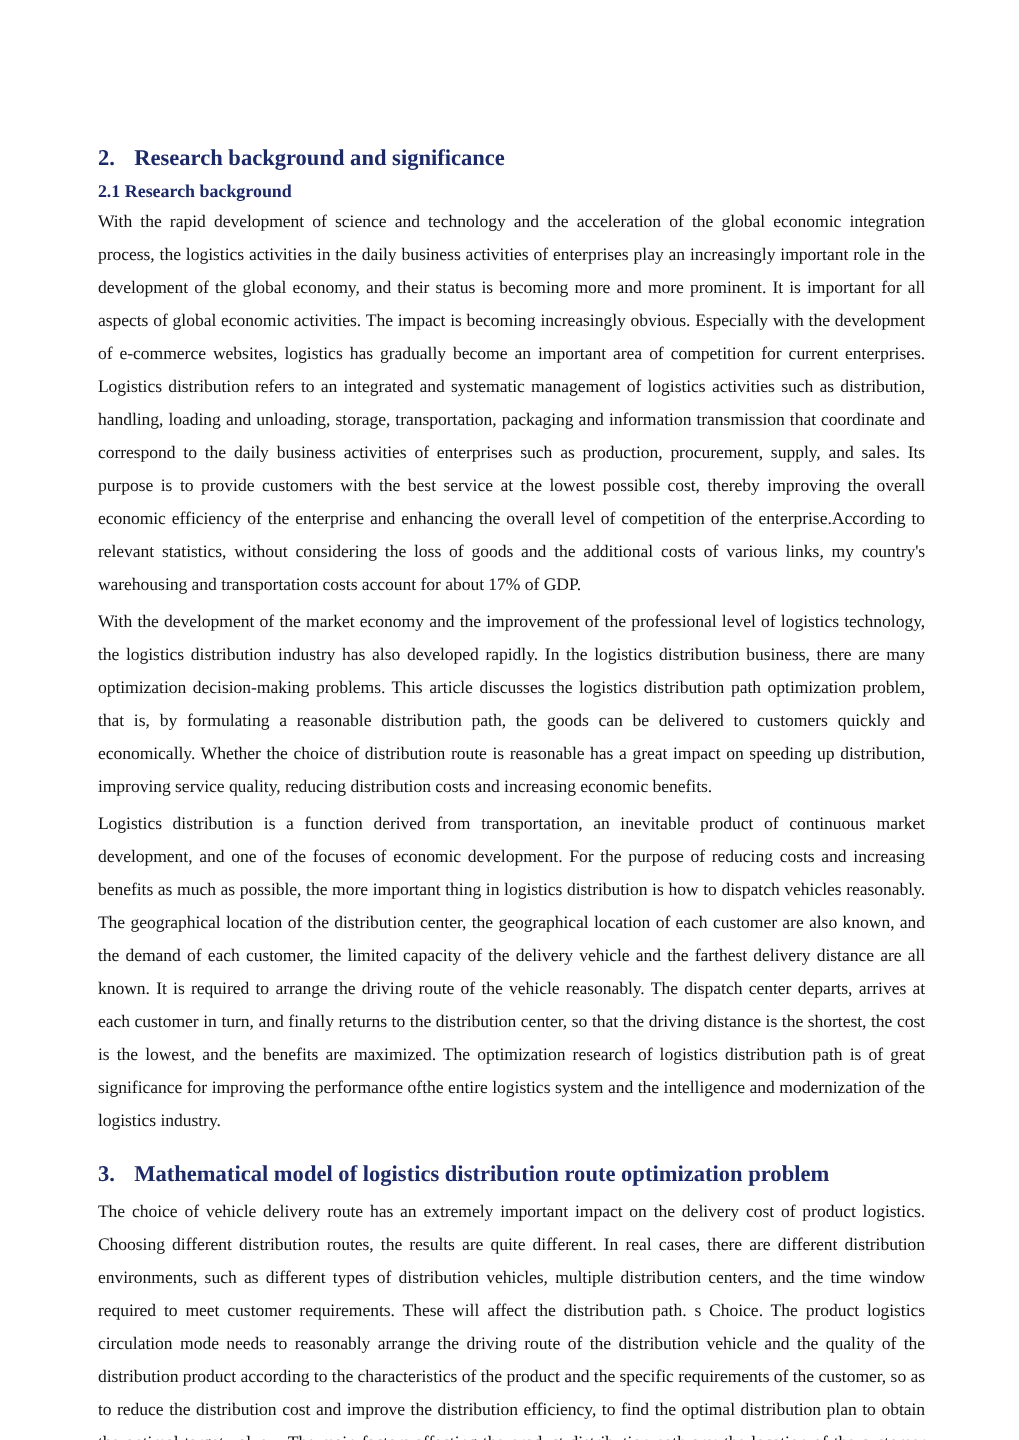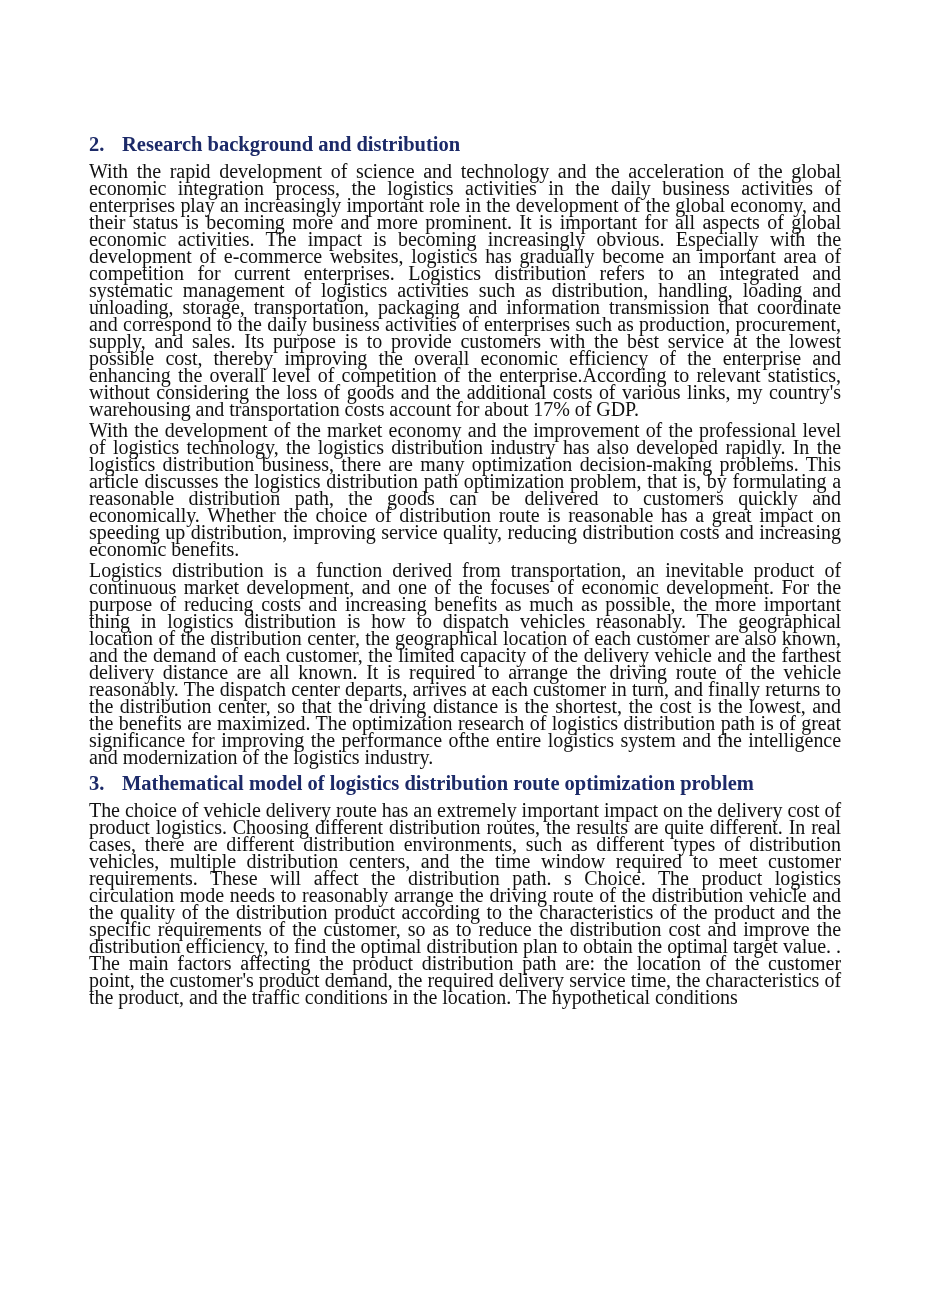--- a/index.html
+++ b/index.html
@@ -37,38 +37,39 @@
     .h2 {
       font-family: "Liberation Serif", serif;
       font-weight: bold;
       font-size: 16.3px;
       color: #1c2a68;
       margin: 0 0 2px 0;
       line-height: 22px;
     }
     .p {
       font-family: "Liberation Serif", serif;
-      font-size: 20px;
-      line-height: 17px;
+      font-size: 16px;
+      line-height: 30px;
       text-align: justify;
       margin: 0 0 4px 0;
       letter-spacing: -0.05px;
     }
     #sec2-title { margin-top: 0; }
-    #sec3-title { margin-top: 4px; }
+    #sec3-title { margin-top: 20px; }
   </style>
 </head>
 <body>
 
 <div class="page">
 
   <h1 class="h1" id="sec2-title">
-    <span class="num">2.</span><span>Research background and distribution</span>
+    <span class="num">2.</span><span>Research background and significance</span>
   </h1>
 
+  <h2 class="h2">2.1 Research background</h2>
   <p class="p">With the rapid development of science and technology and the acceleration of the global economic integration process, the logistics activities in the daily business activities of enterprises play an increasingly important role in the development of the global economy, and their status is becoming more and more prominent. It is important for all aspects of global economic activities. The impact is becoming increasingly obvious. Especially with the development of e-commerce websites, logistics has gradually become an important area of competition for current enterprises. Logistics distribution refers to an integrated and systematic management of logistics activities such as distribution, handling, loading and unloading, storage, transportation, packaging and information transmission that coordinate and correspond to the daily business activities of enterprises such as production, procurement, supply, and sales. Its purpose is to provide customers with the best service at the lowest possible cost, thereby improving the overall economic efficiency of the enterprise and enhancing the overall level of competition of the enterprise.According to relevant statistics, without considering the loss of goods and the additional costs of various links, my country's warehousing and transportation costs account for about 17% of GDP.</p>
   <p class="p">With the development of the market economy and the improvement of the professional level of logistics technology, the logistics distribution industry has also developed rapidly. In the logistics distribution business, there are many optimization decision-making problems. This article discusses the logistics distribution path optimization problem, that is, by formulating a reasonable distribution path, the goods can be delivered to customers quickly and economically. Whether the choice of distribution route is reasonable has a great impact on speeding up distribution, improving service quality, reducing distribution costs and increasing economic benefits.</p>
 
   <p class="p">Logistics distribution is a function derived from transportation, an inevitable product of continuous market development, and one of the focuses of economic development. For the purpose of reducing costs and increasing benefits as much as possible, the more important thing in logistics distribution is how to dispatch vehicles reasonably. The geographical location of the distribution center, the geographical location of each customer are also known, and the demand of each customer, the limited capacity of the delivery vehicle and the farthest delivery distance are all known. It is required to arrange the driving route of the vehicle reasonably. The dispatch center departs, arrives at each customer in turn, and finally returns to the distribution center, so that the driving distance is the shortest, the cost is the lowest, and the benefits are maximized. The optimization research of logistics distribution path is of great significance for improving the performance ofthe entire logistics system and the intelligence and modernization of the logistics industry.</p>
 
   <h1 class="h1" id="sec3-title">
     <span class="num">3.</span><span>Mathematical model of logistics distribution route optimization problem</span>
   </h1>
 
   <p class="p">The choice of vehicle delivery route has an extremely important impact on the delivery cost of product logistics. Choosing different distribution routes, the results are quite different. In real cases, there are different distribution environments, such as different types of distribution vehicles, multiple distribution centers, and the time window required to meet customer requirements. These will affect the distribution path. s Choice. The product logistics circulation mode needs to reasonably arrange the driving route of the distribution vehicle and the quality of the distribution product according to the characteristics of the product and the specific requirements of the customer, so as to reduce the distribution cost and improve the distribution efficiency, to find the optimal distribution plan to obtain the optimal target value. . The main factors affecting the product distribution path are: the location of the customer point, the customer's product demand, the required delivery service time, the characteristics of the product, and the traffic conditions in the location. The hypothetical conditions</p>

